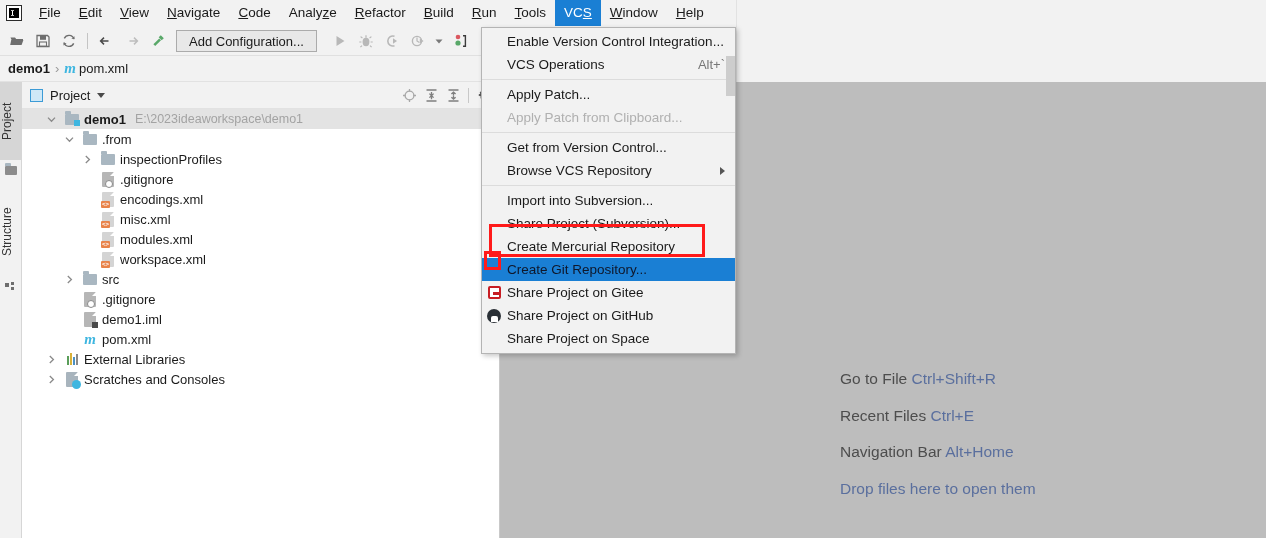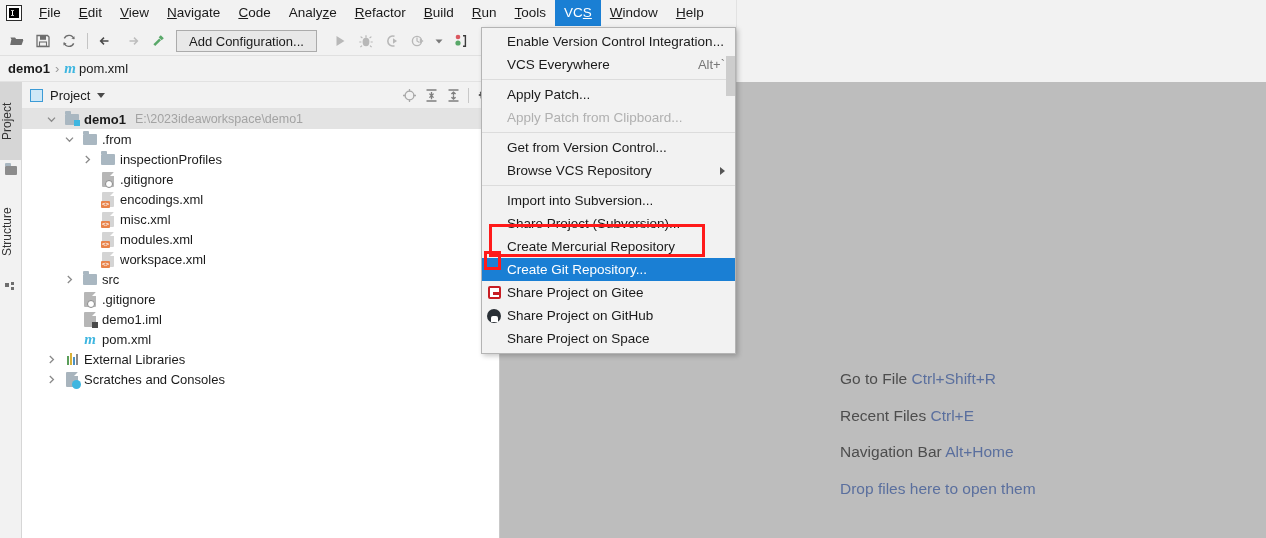--- a/index.html
+++ b/index.html
@@ -186,21 +186,21 @@
     position: absolute; left: 481px; top: 27px; width: 255px;
     background: #f2f2f2; border: 1px solid #b4b4b4;
     box-shadow: 2px 2px 5px rgba(0,0,0,0.22); z-index: 50;
     padding: 2px 0 3px 0;
   }
   .mi {
     height: 23px; display: flex; align-items: center; padding-left: 25px;
     padding-right: 10px; font-size: 13.5px; color: #1a1a1a; position: relative;
     white-space: nowrap;
   }
-  .mi.sel { background: #1a7fd4; color: #ffffff; }
+  .mi.sel { background: #1a7fd4; color: #0f172a; }
   .mi.disabled { color: #b0b0b0; }
   .mi .accel { margin-left: auto; color: #777; font-size: 13px; padding-left: 20px; }
   .mi .submenu-arrow {
     margin-left: auto; width: 0; height: 0;
     border-top: 4px solid transparent; border-bottom: 4px solid transparent;
     border-left: 5px solid #555;
   }
   .mi .mi-icon {
     position: absolute; left: 4px; top: 50%; transform: translateY(-50%);
     width: 16px; height: 16px; display: flex; align-items: center; justify-content: center;
@@ -584,21 +584,21 @@
 
   <div class="right-blank"></div>
 
   <div class="vcsmenu">
 
     <div class="mi">
       <span>Enable Version Control Integration...</span>
     </div>
 
     <div class="mi">
-      <span>VCS Everywhere</span>
+      <span>VCS Operations</span>
       <span class="accel">Alt+`</span>
     </div>
 
     <div class="msep"></div>
 
     <div class="mi">
       <span>Apply Patch...</span>
     </div>
 
     <div class="mi disabled">

